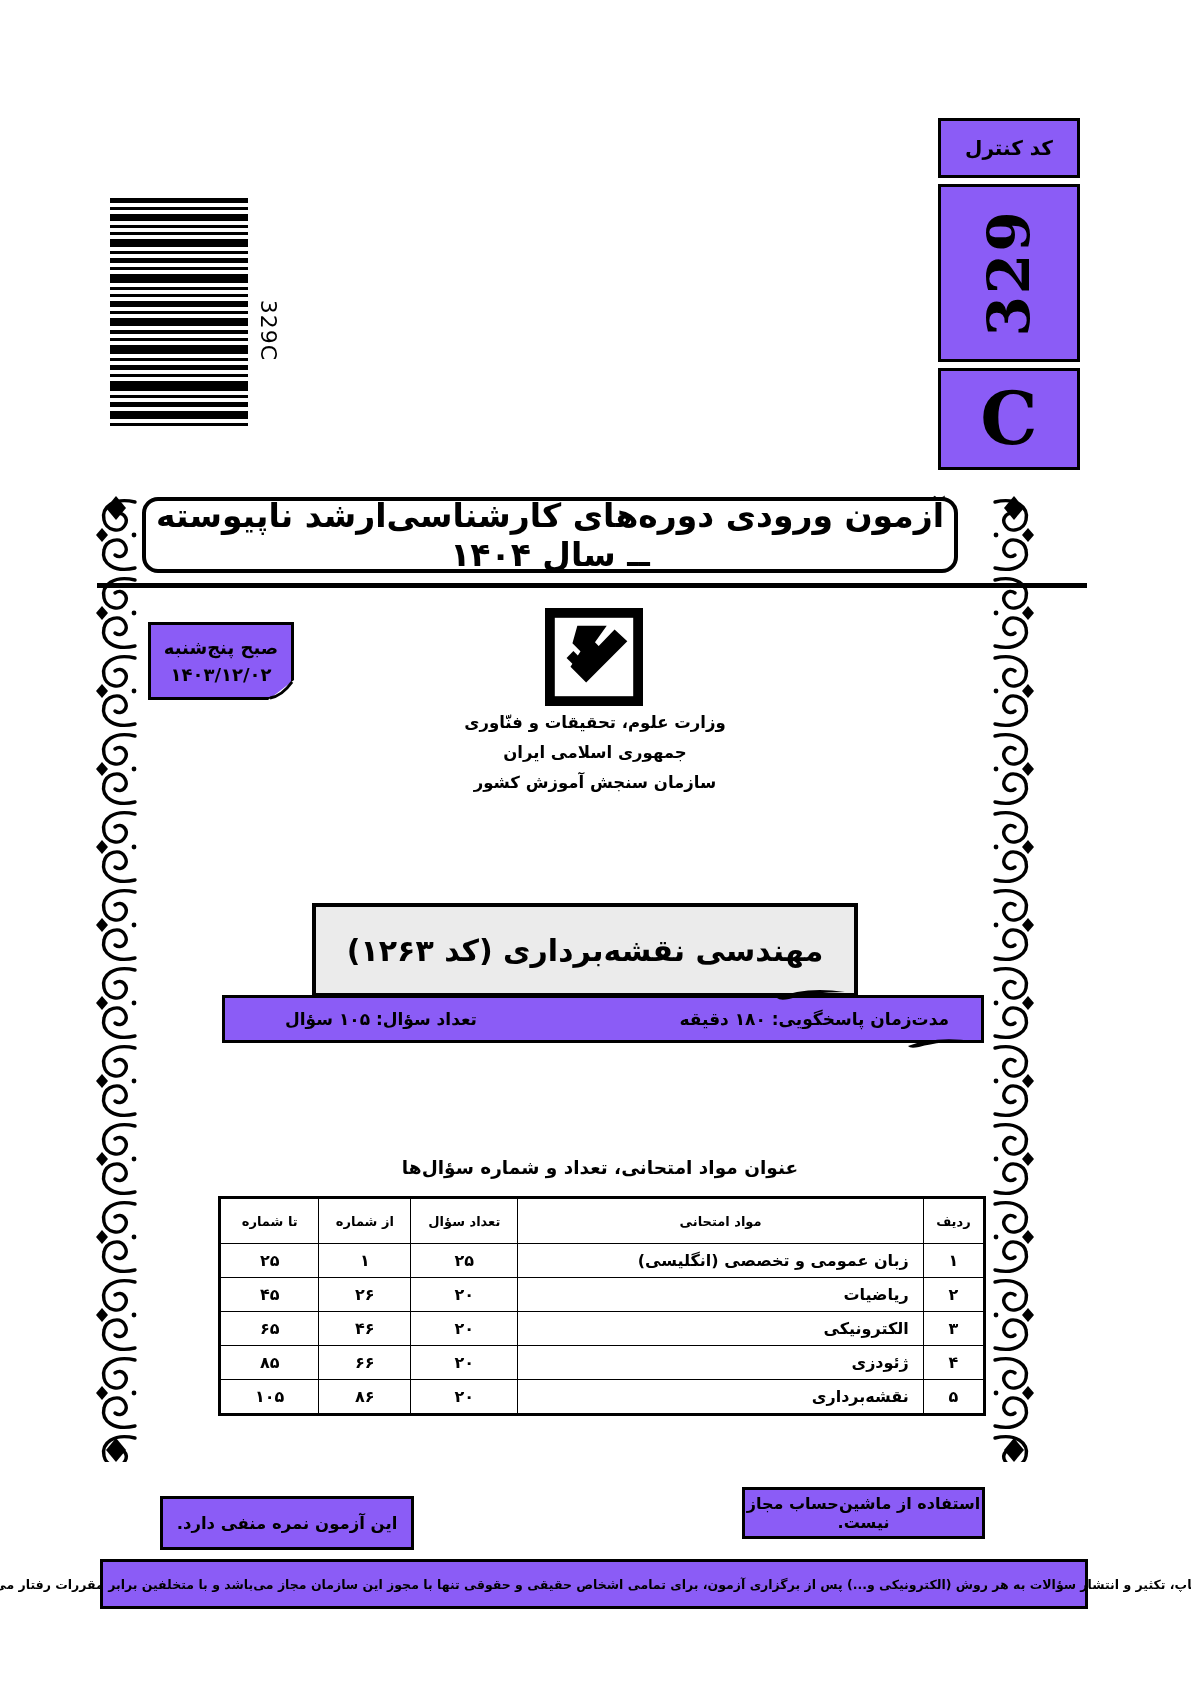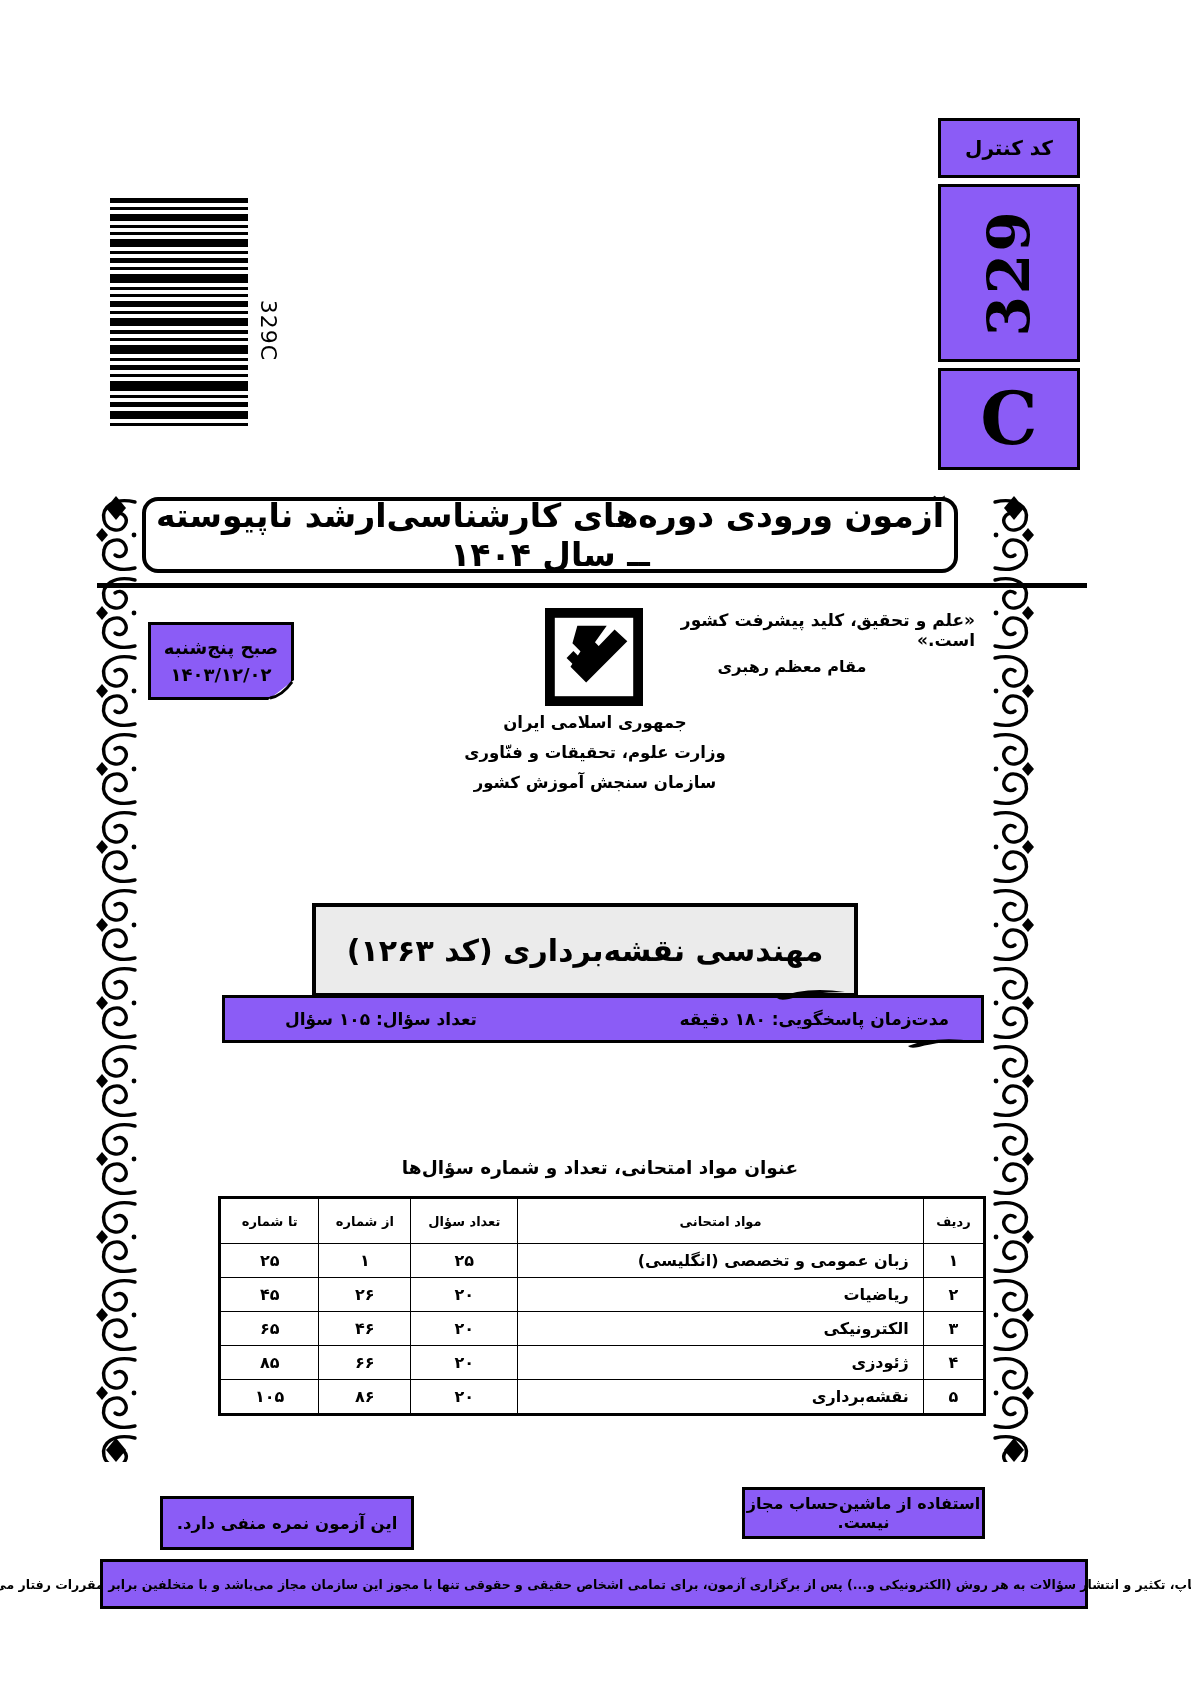--- a/index.html
+++ b/index.html
@@ -133,35 +133,31 @@
 
   <div class="box session fa">
     <span>صبح پنج‌شنبه</span>
     <span>۱۴۰۳/۱۲/۰۲</span>
     <svg class="fold" width="26" height="20">
       <polygon points="0,20 26,20 26,0" fill="#fff"></polygon>
       <path d="M2 18 Q 14 16, 24 2" stroke="#000" stroke-width="3" fill="none"></path>
     </svg>
   </div>
 
-  <div class="abs quote fa">
-    <div>«علم و تحقیق، کلید پیشرفت کشور است.»</div>
-    <div class="attr">مقام معظم رهبری</div>
-  </div>
 
   <svg class="abs logo" width="98" height="98" viewBox="0 0 100 100">
     <rect x="5" y="5" width="90" height="90" fill="none" stroke="#000" stroke-width="10"></rect>
     <polygon points="26,60 42,76 84,34 71,22 44,50 37,43" fill="#000"></polygon>
     <polygon points="33,18 63,18 51,35 59,43 47,55 28,36" fill="#000"></polygon>
     <polygon points="29,44 36,51 29,58 22,51" fill="#000"></polygon>
   </svg>
 
   <div class="abs org fa">
+    <div>وزارت علوم، تحقیقات و فنّاوری</div>
     <div>جمهوری اسلامی ایران</div>
-    <div>وزارت علوم، تحقیقات و فنّاوری</div>
     <div>سازمان سنجش آموزش کشور</div>
   </div>
 
   <div class="abs center exam-title fa">مهندسی نقشه‌برداری (کد ۱۲۶۳)</div>
   <svg class="abs swoosh" style="left:775px;top:986px" width="72" height="16">
     <path d="M2 12 Q 30 0, 70 6 Q 36 6, 14 13 Q 5 15, 2 12 Z" fill="#000"></path>
   </svg>
   <div class="box info fa">
     <span>تعداد سؤال: ۱۰۵ سؤال</span>
     <span>مدت‌زمان پاسخگویی: ۱۸۰ دقیقه</span>

